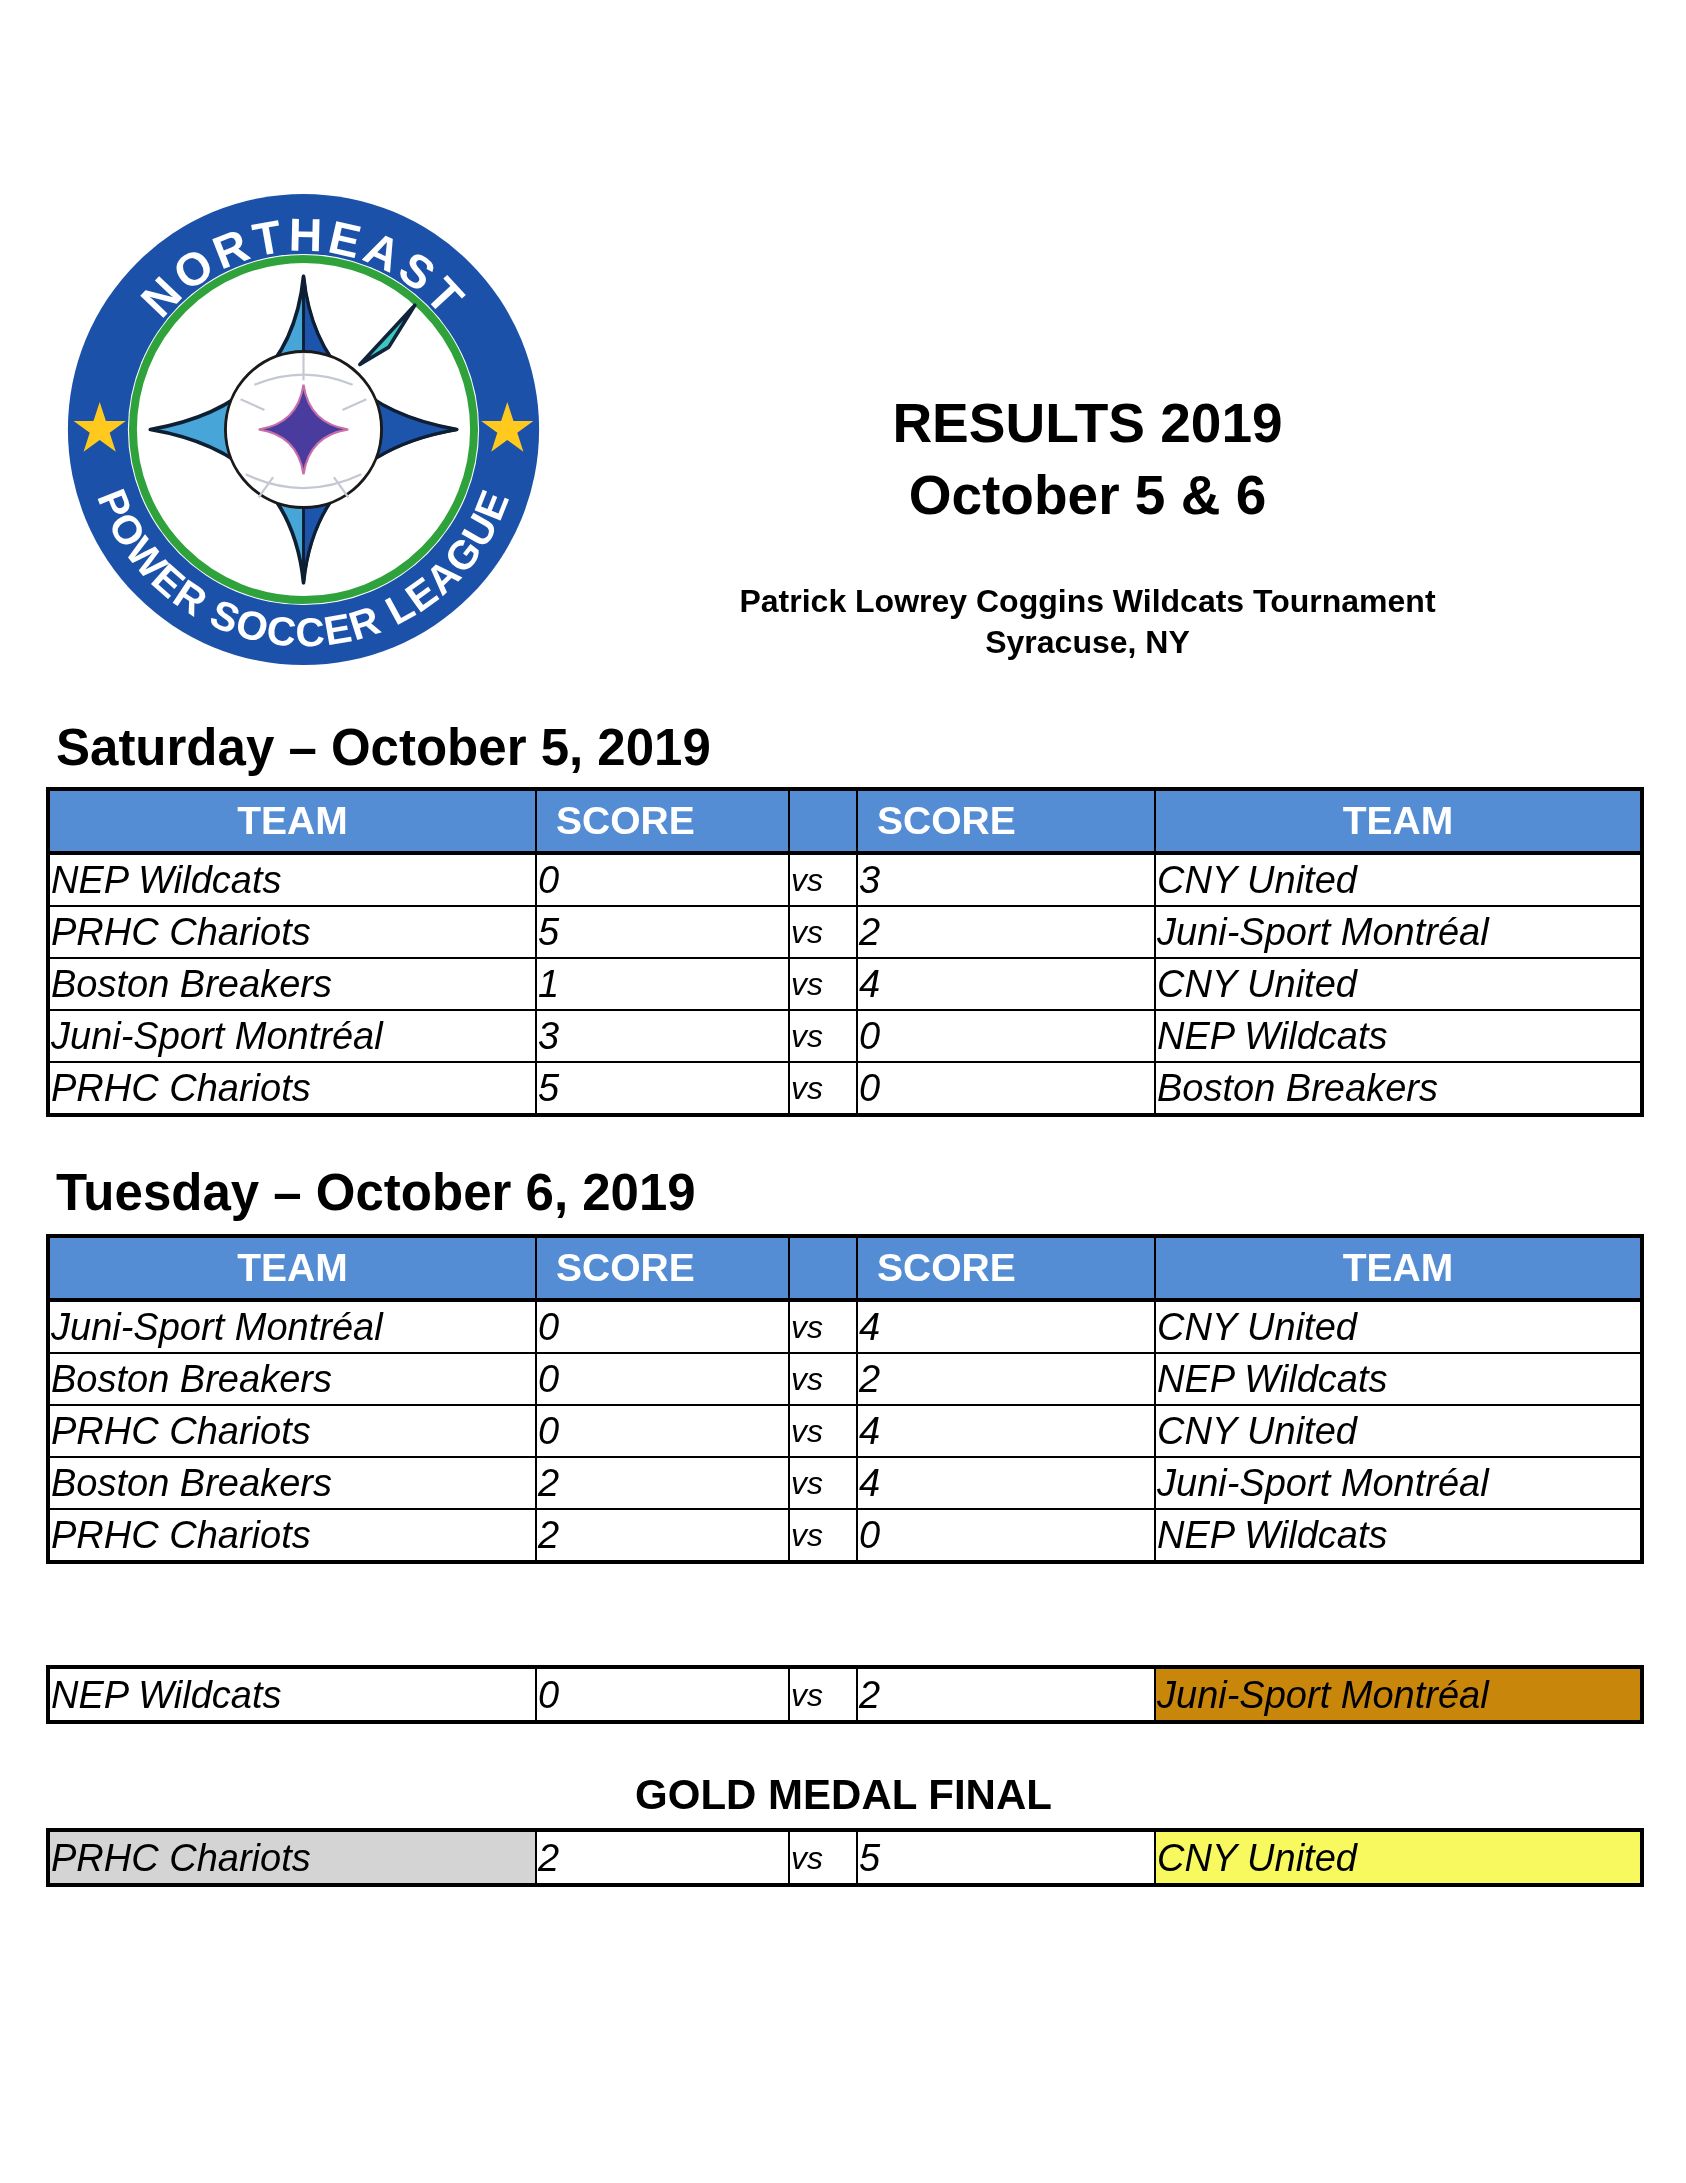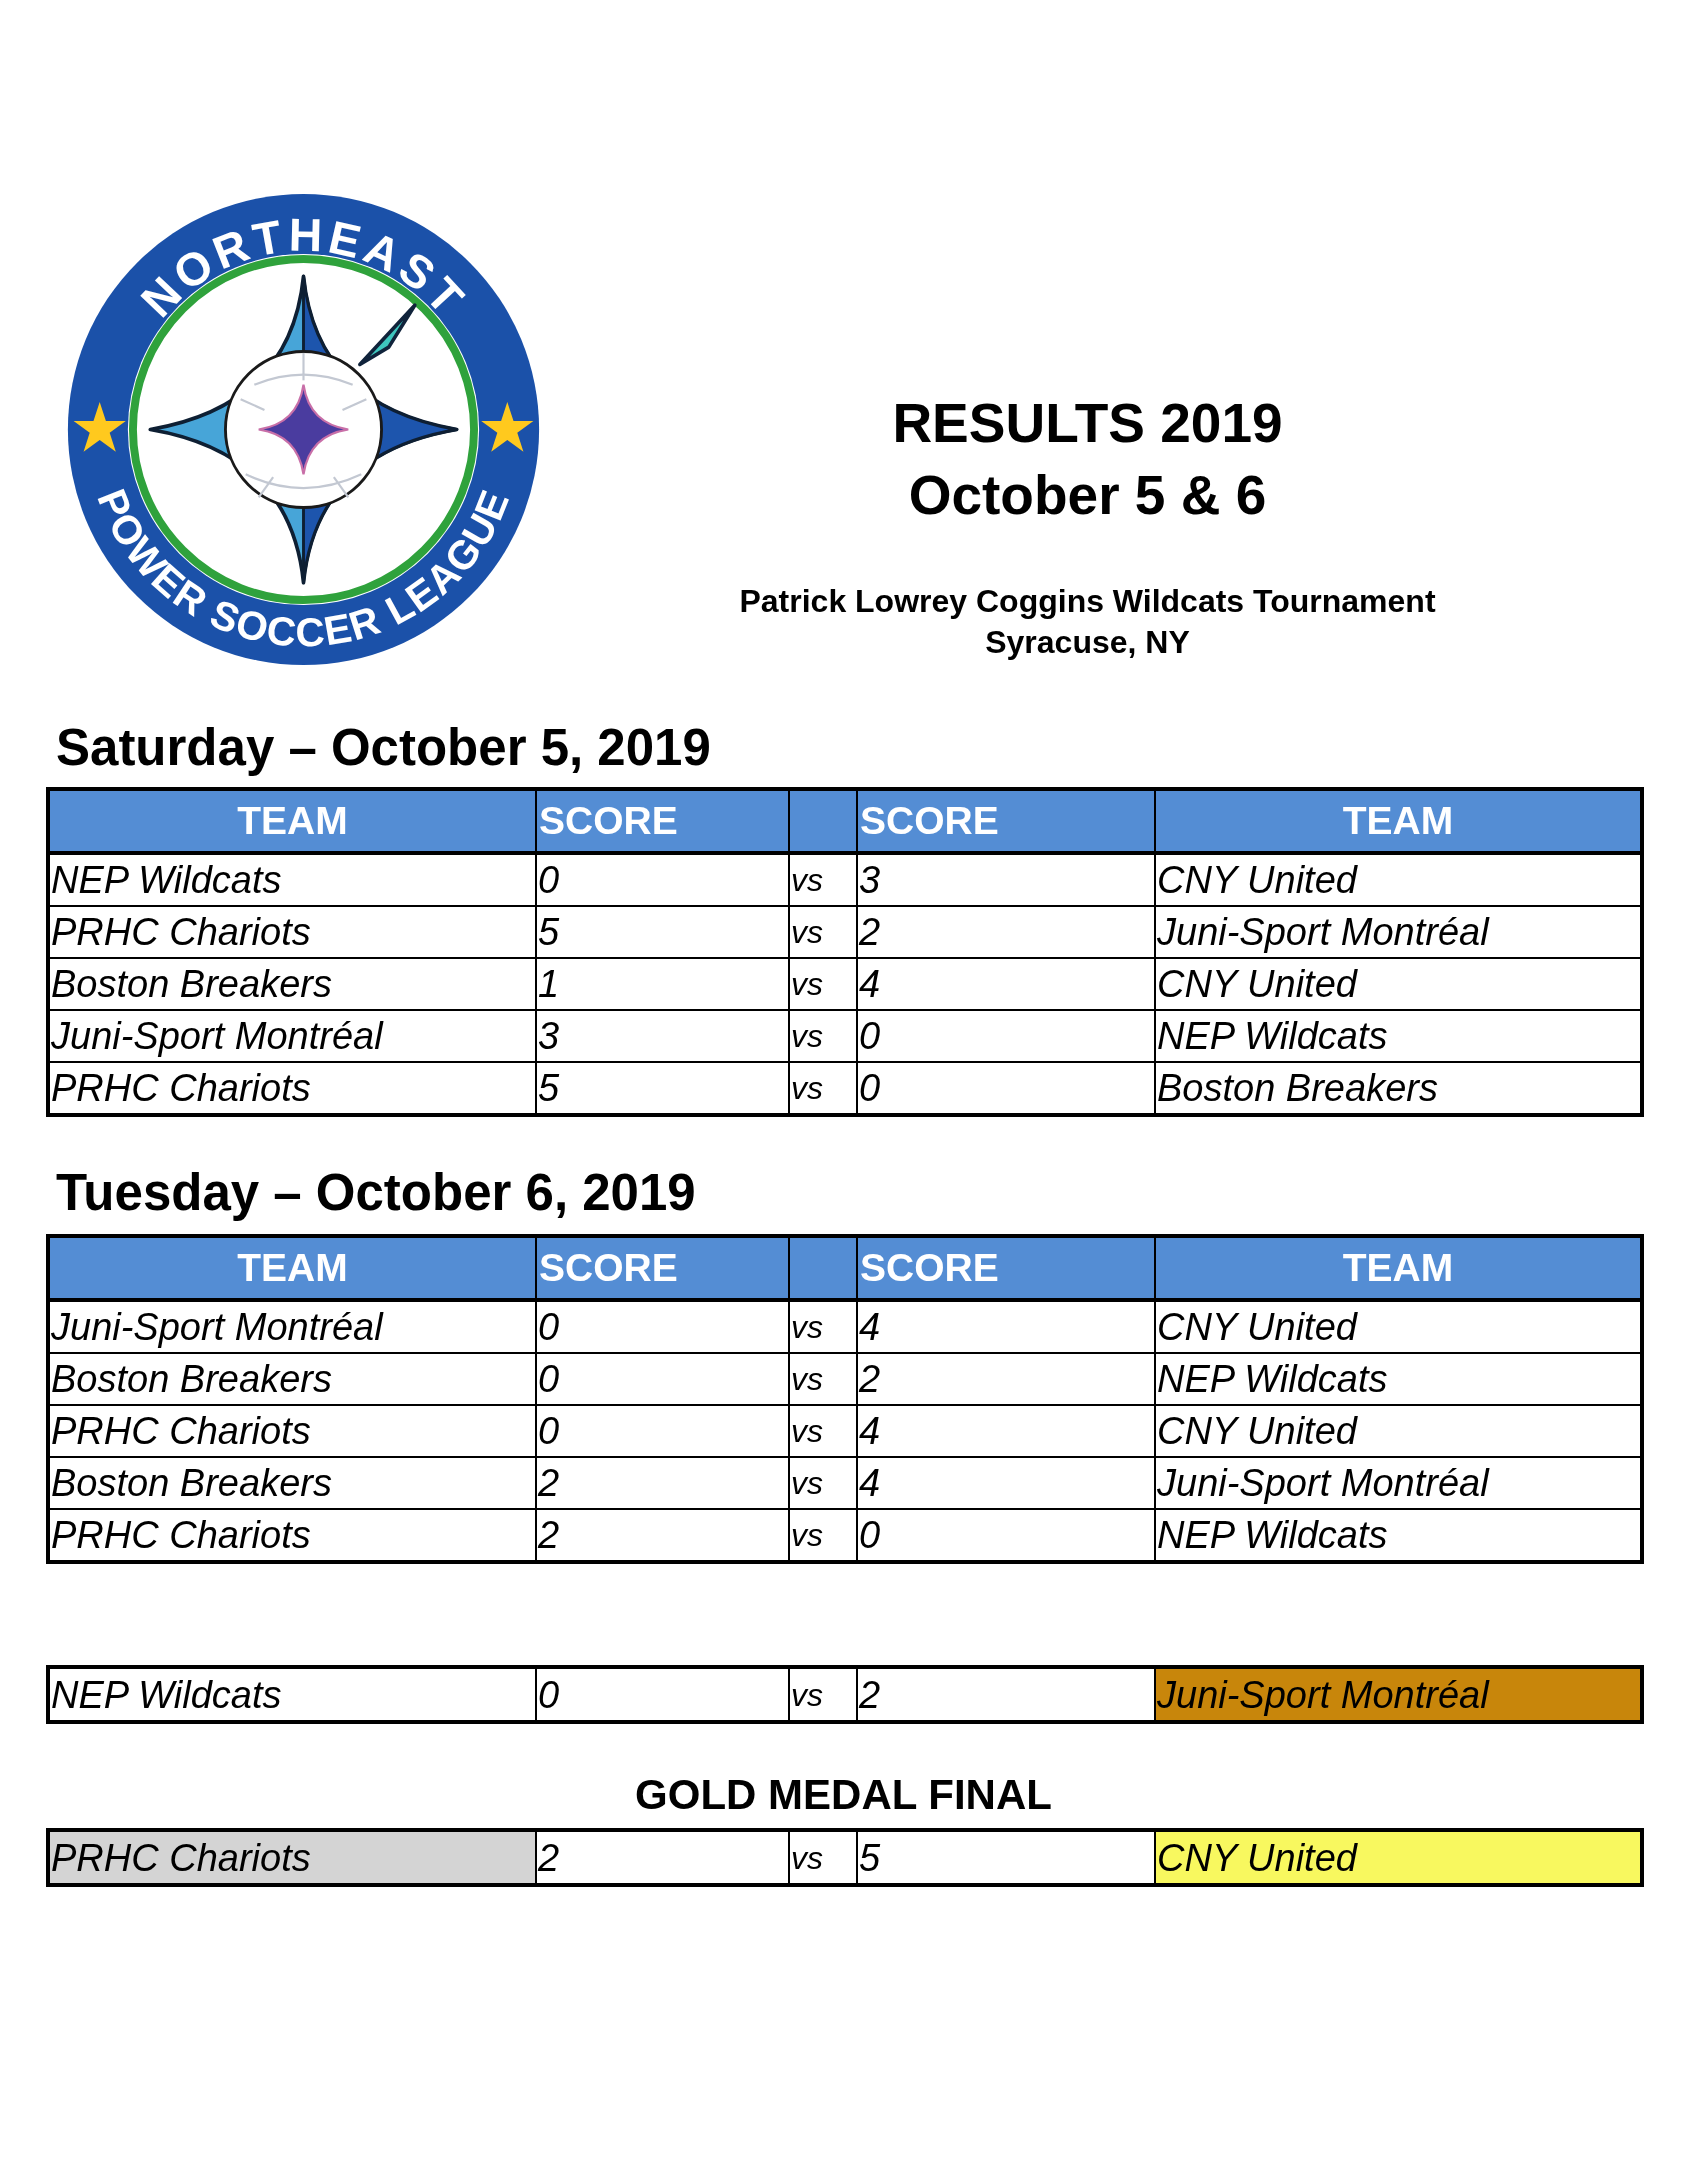--- a/index.html
+++ b/index.html
@@ -39,21 +39,21 @@
   table.t-bronze{ top:1665px; }
   table.t-gold  { top:1828px; }
 
   table.results th, table.results td { border:2.9px solid #000; overflow:hidden; }
   table.results thead th {
     background:#548DD4; color:#ffffff;
     font-size:39px; font-weight:bold; height:58px;
     border-bottom:4.4px solid #000;
   }
   th.th-team  { text-align:center; }
-  th.th-score { text-align:left; padding-left:2px; }
+  th.th-score { text-align:left; padding-left:19px; }
   table.results tbody td {
     font-size:38px; font-weight:normal; text-align:left;
     height:48px; background:#ffffff; line-height:1;font-style:italic;
   }
   table.results tbody td.cell-vs { font-size:32px; }
   table.final tbody td { height:49px; }
 </style>
 </head>
 <body>
 

